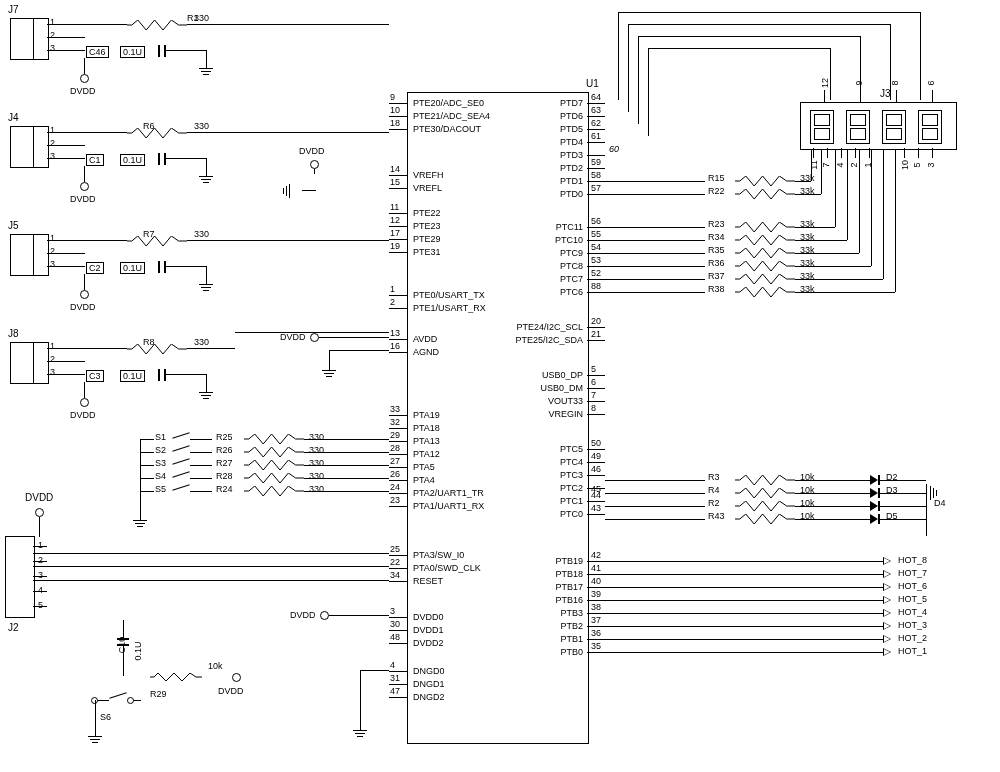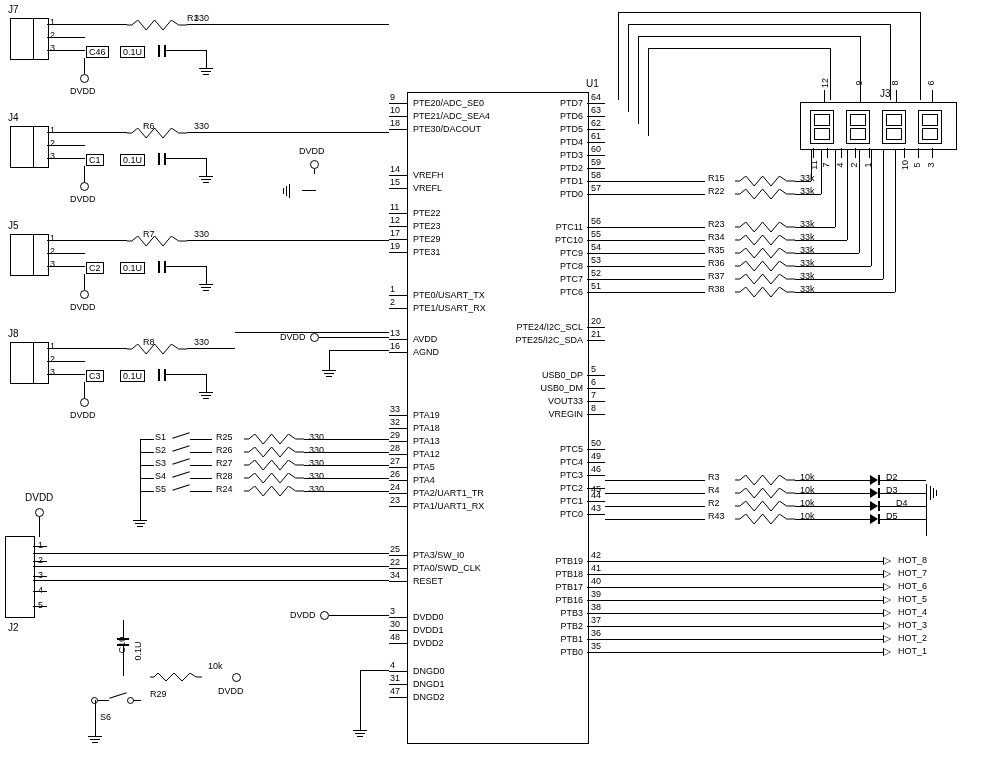--- a/index.html
+++ b/index.html
@@ -200,21 +200,21 @@
     <div class="line hline" style="left:587px;top:116px;width:18px;"></div>
     <div class="lbl lbl-sm" style="left:591px;top:105px;">63</div>
     <div class="lbl lbl-sm" style="right:417px;top:111px;text-align:right;">PTD6</div>
     <div class="line hline" style="left:587px;top:129px;width:18px;"></div>
     <div class="lbl lbl-sm" style="left:591px;top:118px;">62</div>
     <div class="lbl lbl-sm" style="right:417px;top:124px;text-align:right;">PTD5</div>
     <div class="line hline" style="left:587px;top:142px;width:18px;"></div>
     <div class="lbl lbl-sm" style="left:591px;top:131px;">61</div>
     <div class="lbl lbl-sm" style="right:417px;top:137px;text-align:right;">PTD4</div>
     <div class="line hline" style="left:587px;top:155px;width:18px;"></div>
-    <div class="lbl lbl-sm" style="left:591px;top:144px;">60</div>
+    <div class="lbl lbl-sm" style="left:609px;top:144px;font-style:italic;">60</div>
     <div class="lbl lbl-sm" style="right:417px;top:150px;text-align:right;">PTD3</div>
     <div class="line hline" style="left:587px;top:168px;width:18px;"></div>
     <div class="lbl lbl-sm" style="left:591px;top:157px;">59</div>
     <div class="lbl lbl-sm" style="right:417px;top:163px;text-align:right;">PTD2</div>
     <div class="line hline" style="left:587px;top:181px;width:18px;"></div>
     <div class="lbl lbl-sm" style="left:591px;top:170px;">58</div>
     <div class="lbl lbl-sm" style="right:417px;top:176px;text-align:right;">PTD1</div>
     <div class="line hline" style="left:587px;top:194px;width:18px;"></div>
     <div class="lbl lbl-sm" style="left:591px;top:183px;">57</div>
     <div class="lbl lbl-sm" style="right:417px;top:189px;text-align:right;">PTD0</div>
@@ -227,21 +227,21 @@
     <div class="line hline" style="left:587px;top:253px;width:18px;"></div>
     <div class="lbl lbl-sm" style="left:591px;top:242px;">54</div>
     <div class="lbl lbl-sm" style="right:417px;top:248px;text-align:right;">PTC9</div>
     <div class="line hline" style="left:587px;top:266px;width:18px;"></div>
     <div class="lbl lbl-sm" style="left:591px;top:255px;">53</div>
     <div class="lbl lbl-sm" style="right:417px;top:261px;text-align:right;">PTC8</div>
     <div class="line hline" style="left:587px;top:279px;width:18px;"></div>
     <div class="lbl lbl-sm" style="left:591px;top:268px;">52</div>
     <div class="lbl lbl-sm" style="right:417px;top:274px;text-align:right;">PTC7</div>
     <div class="line hline" style="left:587px;top:292px;width:18px;"></div>
-    <div class="lbl lbl-sm" style="left:591px;top:281px;">51</div>
+    <div class="lbl lbl-sm" style="left:591px;top:281px;">88</div>
     <div class="lbl lbl-sm" style="right:417px;top:287px;text-align:right;">PTC6</div>
     <div class="line hline" style="left:587px;top:327px;width:18px;"></div>
     <div class="lbl lbl-sm" style="left:591px;top:316px;">20</div>
     <div class="lbl lbl-sm" style="right:417px;top:322px;text-align:right;">PTE24/I2C_SCL</div>
     <div class="line hline" style="left:587px;top:340px;width:18px;"></div>
     <div class="lbl lbl-sm" style="left:591px;top:329px;">21</div>
     <div class="lbl lbl-sm" style="right:417px;top:335px;text-align:right;">PTE25/I2C_SDA</div>
     <div class="line hline" style="left:587px;top:375px;width:18px;"></div>
     <div class="lbl lbl-sm" style="left:591px;top:364px;">5</div>
     <div class="lbl lbl-sm" style="right:417px;top:370px;text-align:right;">USB0_DP</div>
@@ -712,21 +712,21 @@
     <div class="lbl lbl-sm" style="left:708px;top:498px;">R2</div>
     <div class="resistor" style="left:735px;top:501px;width:60px;"><svg width="60" height="10" viewBox="0 0 60 10">
         <polyline points="0,5 4.8,5 10.799999999999999,0 19.2,10 27.6,0 36,10 44.4,0 51.6,5 60,5" fill="none" stroke="#000" stroke-width="1"></polyline>
       </svg></div>
     <div class="lbl lbl-sm" style="left:800px;top:498px;">10k</div>
     <div class="line hline" style="left:795px;top:506px;width:75px;"></div>
     <div class="diode" style="left:870px;top:501px;">
       <div class="tri"></div>
       <div class="bar"></div>
     </div>
-    <div class="lbl lbl-sm" style="left:896px;top:498px;">D4</div>
+    <div class="lbl lbl-sm" style="left:934px;top:498px;">D4</div>
     <div class="line hline" style="left:880px;top:506px;width:46px;"></div>
     <div class="line hline" style="left:605px;top:519px;width:100px;"></div>
     <div class="lbl lbl-sm" style="left:708px;top:511px;">R43</div>
     <div class="resistor" style="left:735px;top:514px;width:60px;"><svg width="60" height="10" viewBox="0 0 60 10">
         <polyline points="0,5 4.8,5 10.799999999999999,0 19.2,10 27.6,0 36,10 44.4,0 51.6,5 60,5" fill="none" stroke="#000" stroke-width="1"></polyline>
       </svg></div>
     <div class="lbl lbl-sm" style="left:800px;top:511px;">10k</div>
     <div class="line hline" style="left:795px;top:519px;width:75px;"></div>
     <div class="diode" style="left:870px;top:514px;">
       <div class="tri"></div>

